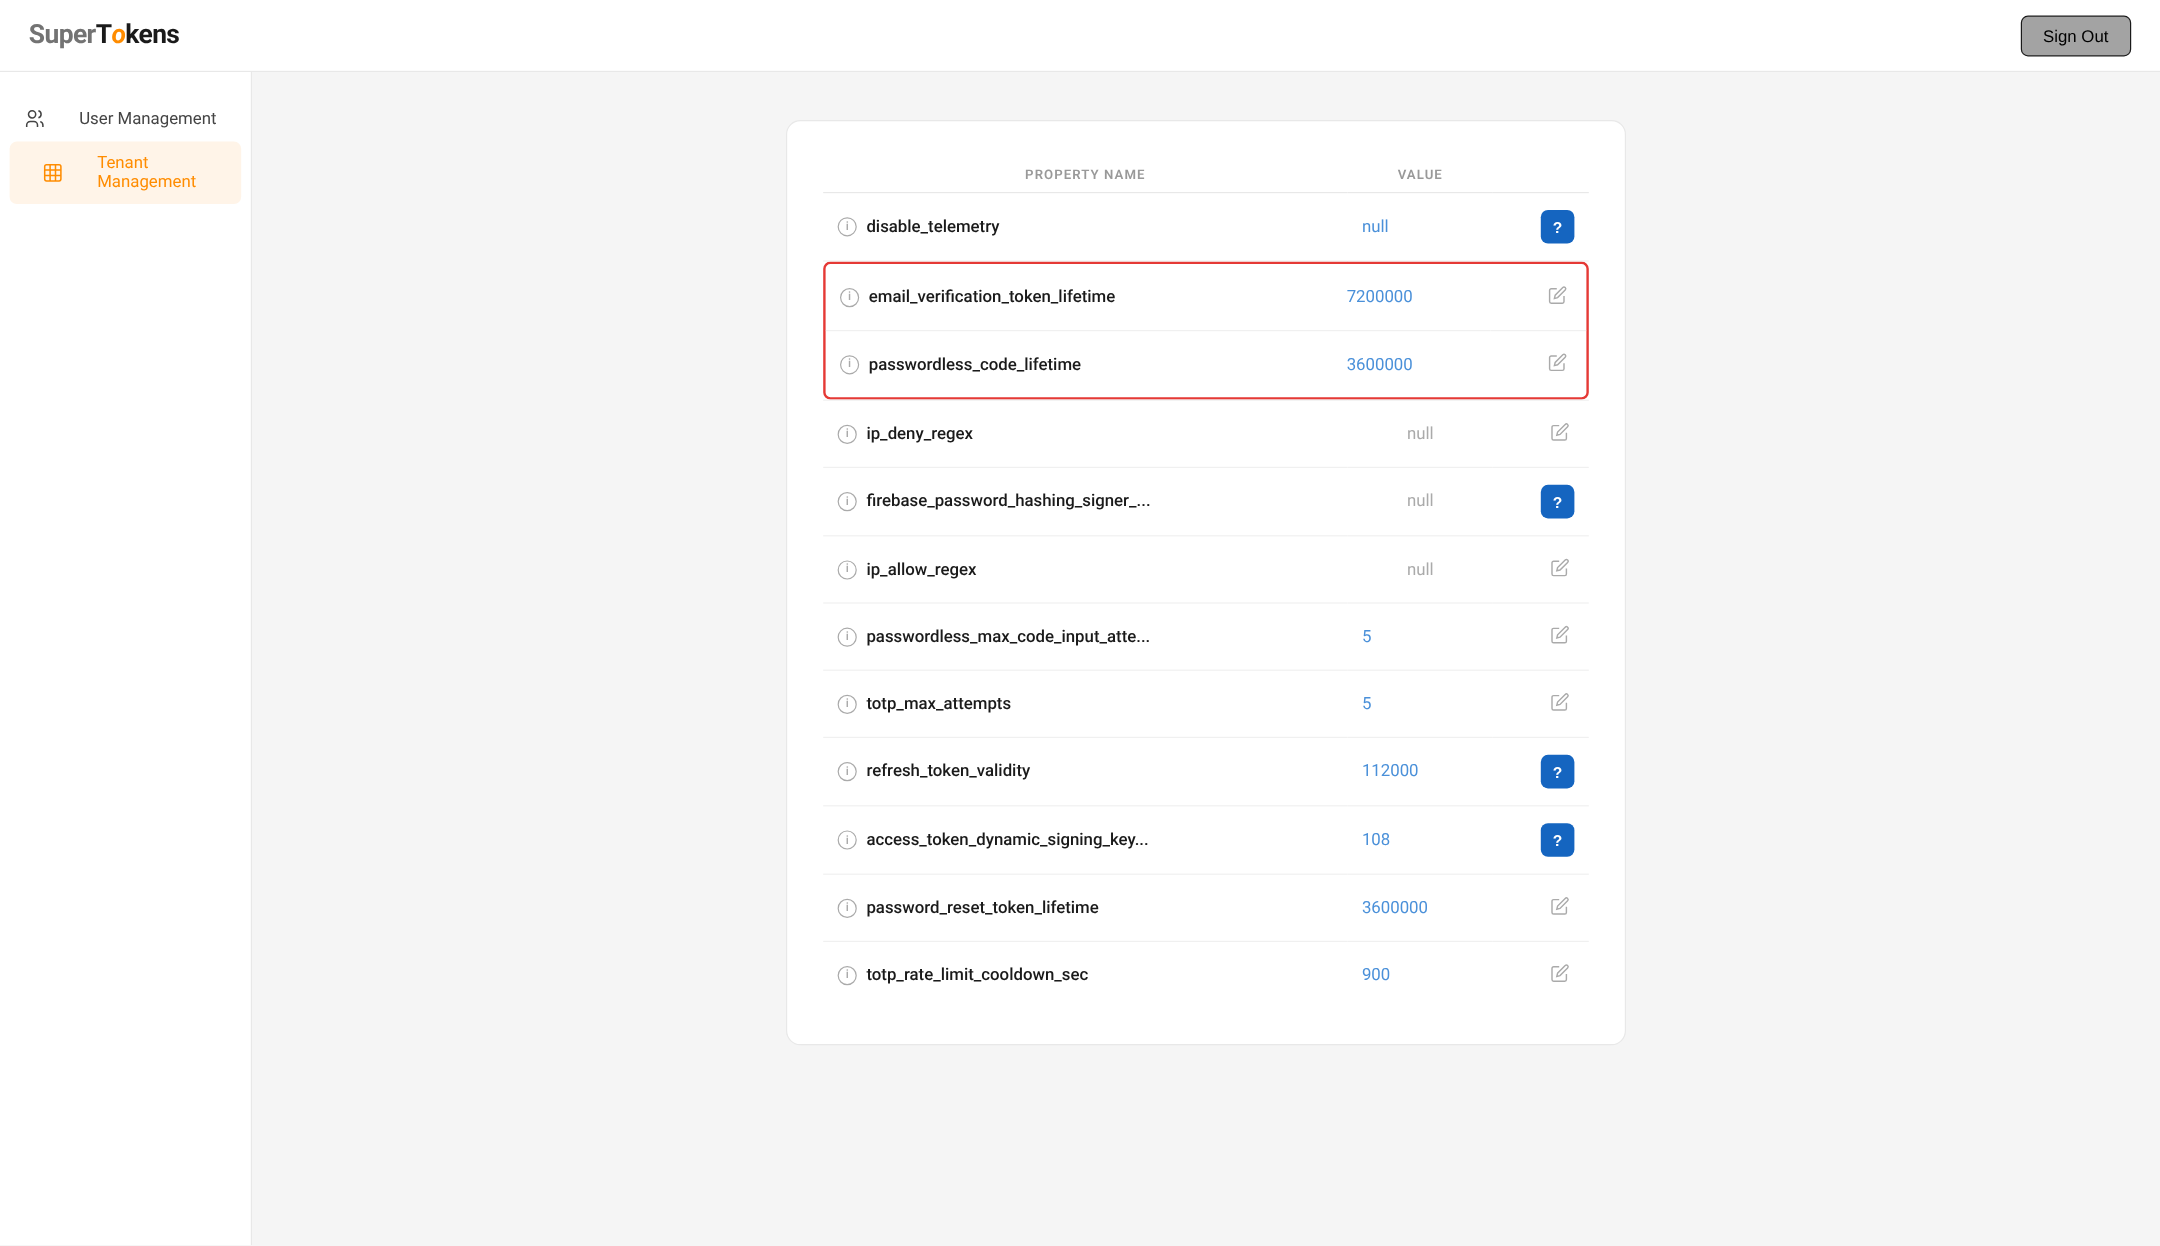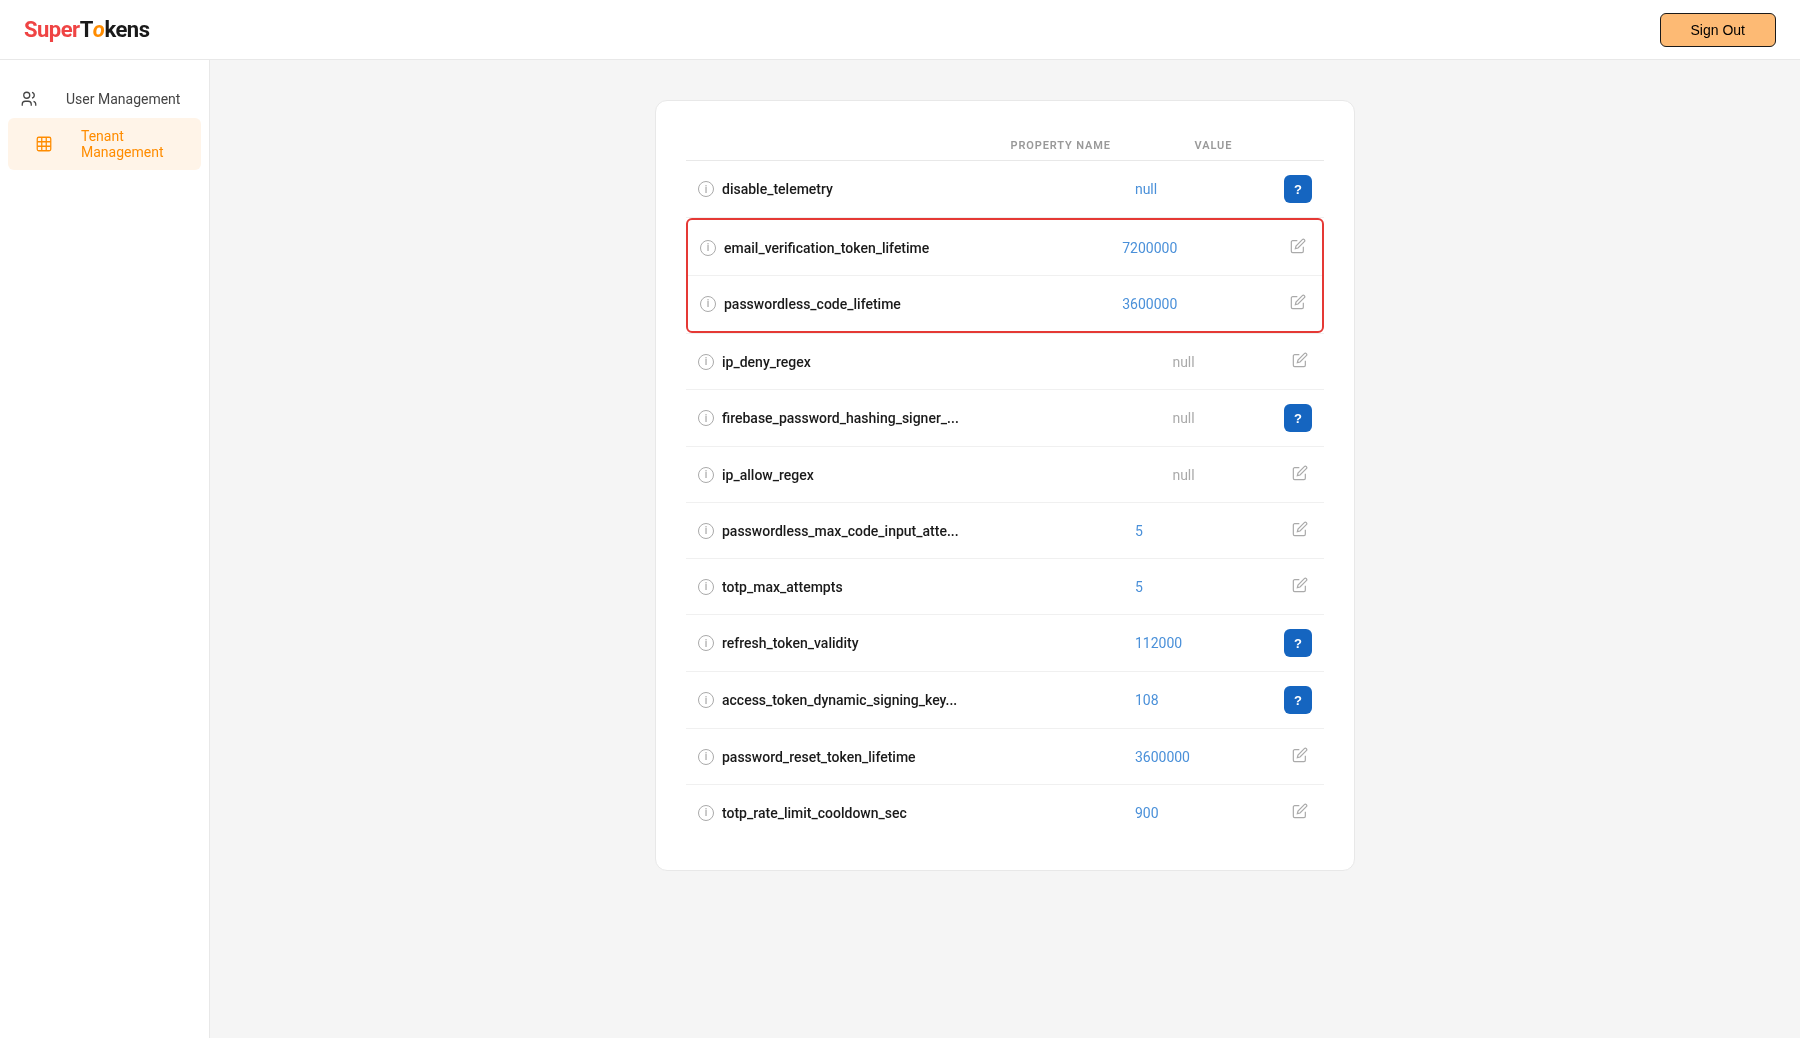--- a/index.html
+++ b/index.html
@@ -5,26 +5,26 @@
     * { box-sizing: border-box; margin: 0; padding: 0; }
     body { font-family: -apple-system, BlinkMacSystemFont, 'Segoe UI', Roboto, sans-serif; background: #f5f5f5; height: 1038px; overflow: hidden; display: flex; flex-direction: column; }
 
     
     .header {
       display: flex; align-items: center; justify-content: space-between;
       background: #fff; padding: 0 24px; height: 60px;
       border-bottom: 1px solid #e8e8e8; flex-shrink: 0;
     }
     .logo { display: flex; align-items: center; font-size: 22px; font-weight: 700; letter-spacing: -0.5px; }
-    .logo-super { color: #ef4444; }
+    .logo-super { color: #737373; }
     .logo-tokens { color: #1a1a1a; }
     .logo-tokens span { color: #ff8c00; font-style: italic; }
 
     .sign-out-btn {
-      border: 1.5px solid #1a1a1a; background: #fdba74; padding: 8px 30px;
+      border: 1.5px solid #1a1a1a; background: #a3a3a3; padding: 8px 18px;
       border-radius: 6px; font-size: 14px; font-weight: 500; cursor: pointer;
     }
 
     
     .body-layout { display: flex; flex: 1; overflow: hidden; }
 
     
     .sidebar {
       width: 210px; background: #fff; border-right: 1px solid #e8e8e8;
       padding: 20px 0; flex-shrink: 0;
@@ -56,21 +56,21 @@
 
     .help-icon {
       width: 20px; height: 20px; border: 1.5px solid #999; border-radius: 50%;
       display: inline-flex; align-items: center; justify-content: center;
       font-size: 11px; color: #999; cursor: pointer; flex-shrink: 0;
     }
 
     
     .config-table { width: 100%; border-collapse: collapse; }
     .config-table th {
-      text-align: right; font-size: 11px; font-weight: 600; color: #999;
+      text-align: center; font-size: 11px; font-weight: 600; color: #999;
       letter-spacing: 0.08em; padding: 8px 12px; border-bottom: 1px solid #e8e8e8;
     }
     .config-table td {
       padding: 14px 12px; border-bottom: 1px solid #f0f0f0;
       font-size: 14px; vertical-align: middle;
     }
     .config-table tr:last-child td { border-bottom: none; }
 
     .prop-name-cell { display: flex; align-items: center; gap: 8px; color: #1a1a1a; font-weight: 500; }
     .prop-info-icon {

